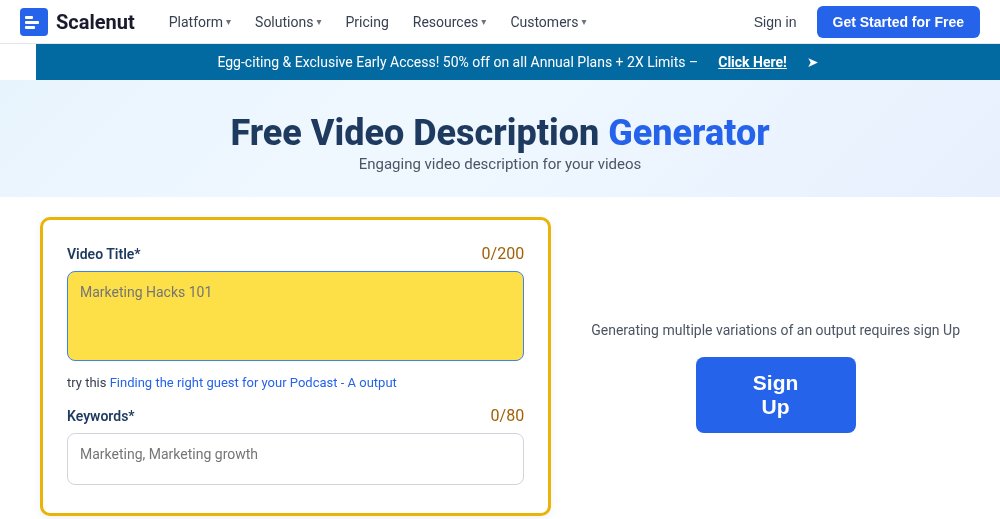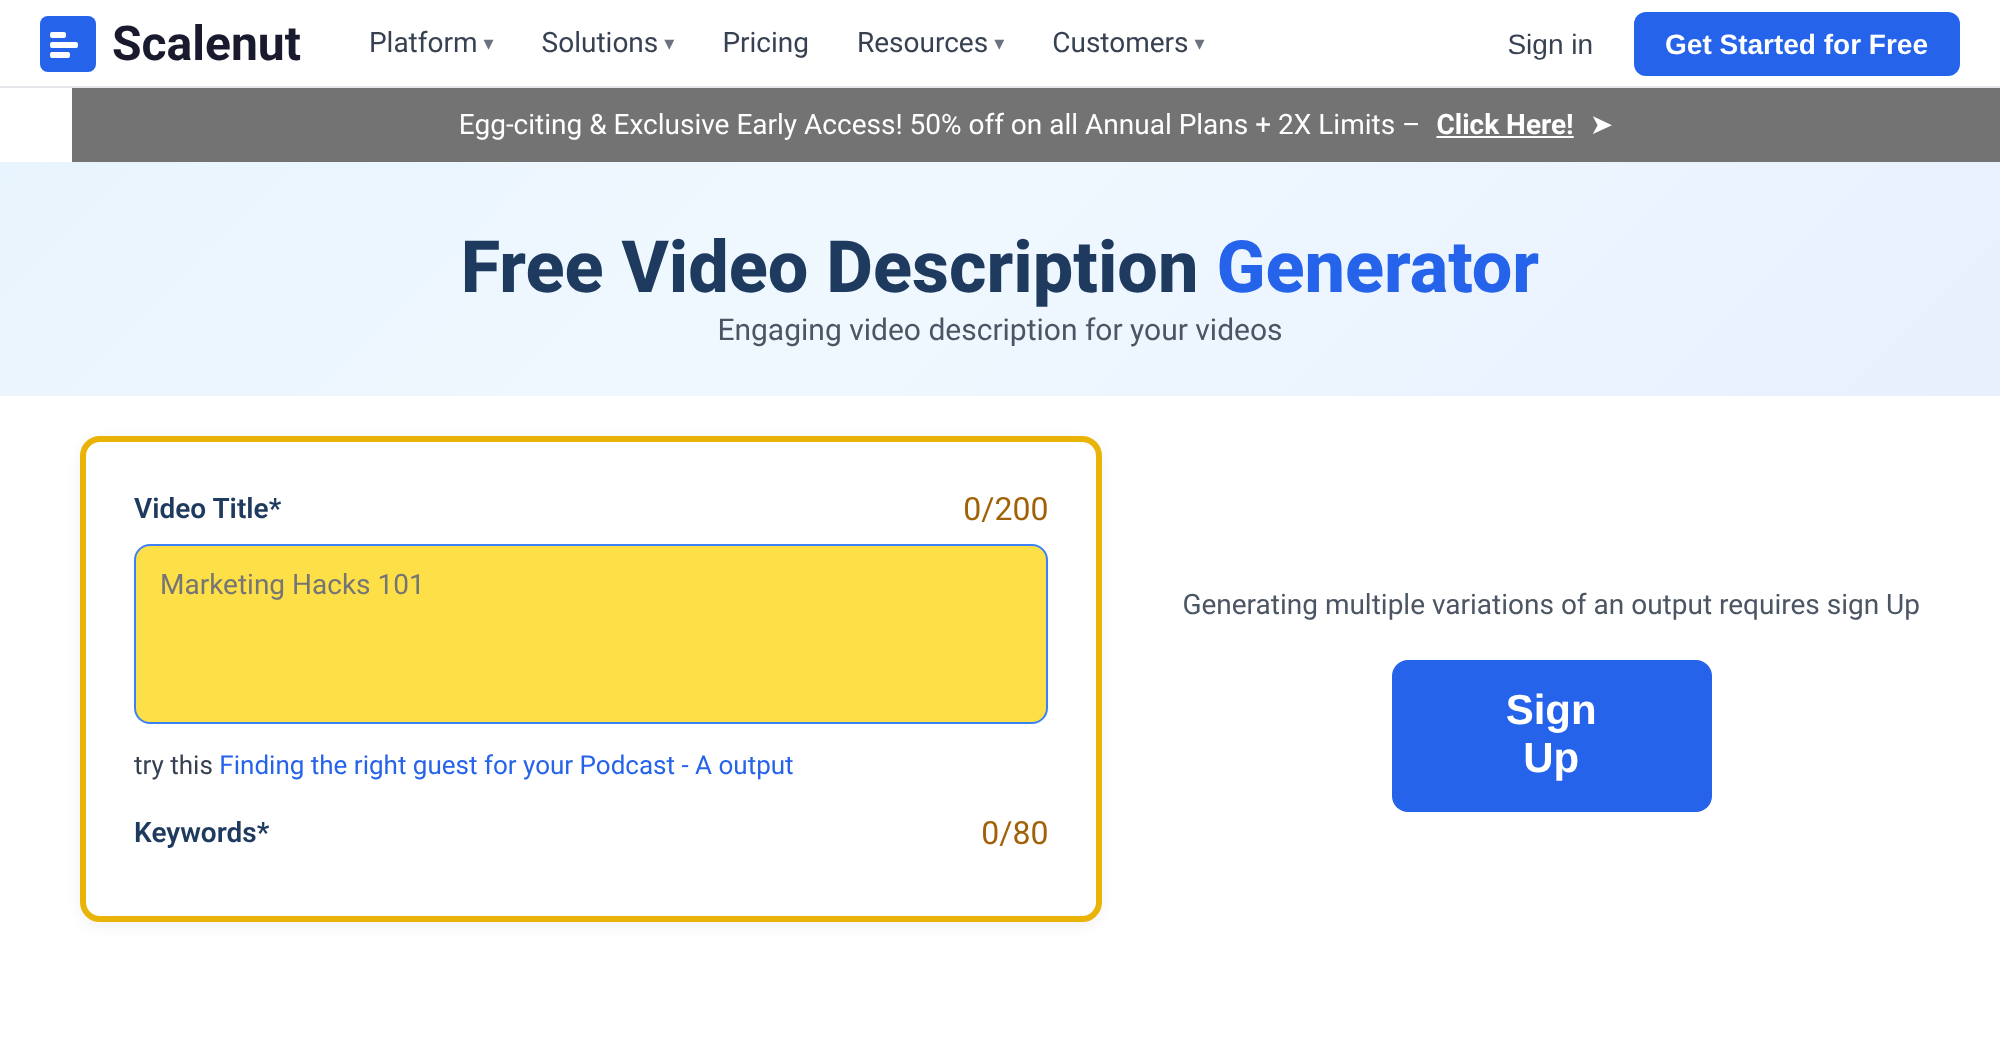--- a/index.html
+++ b/index.html
@@ -5,42 +5,42 @@
     * { margin: 0; padding: 0; box-sizing: border-box; }
     body { font-family: -apple-system, BlinkMacSystemFont, 'Segoe UI', Roboto, sans-serif; width: 1000px; height: 519px; overflow: hidden; background: #fff; }
 
     
     .navbar {
       display: flex; align-items: center; padding: 0 20px; height: 44px;
       background: #fff; border-bottom: 1px solid #e5e7eb;
     }
     .logo-area { display: flex; align-items: center; gap: 8px; margin-right: 24px; }
     .logo-icon { width: 28px; height: 28px; }
-    .logo-text { font-size: 24px; font-weight: 700; color: #1a1a2e; }
+    .logo-text { font-size: 20px; font-weight: 700; color: #1a1a2e; }
     .nav-items { display: flex; align-items: center; gap: 4px; flex: 1; }
     .nav-item {
       display: flex; align-items: center; gap: 3px; padding: 0 10px; height: 44px;
       font-size: 14px; color: #374151; cursor: pointer; white-space: nowrap;
     }
     .chevron { font-size: 10px; color: #6b7280; }
     .nav-right { display: flex; align-items: center; gap: 12px; }
     .sign-in-btn {
       font-size: 14px; color: #374151; cursor: pointer; padding: 0 8px;
       background: none; border: none;
     }
     .get-started-btn {
       background: #2563eb; color: #fff; border: none; border-radius: 6px;
       padding: 8px 16px; font-size: 14px; font-weight: 600; cursor: pointer;
       white-space: nowrap;
     }
 
     
     .banner {
-      background: #737373; color: #fff; text-align: center;
-      padding: 10px 20px; font-size: 14px; display: flex; align-items: center; justify-content: center; gap: 8px; margin-left: 36px;
+      background: #0369a1; color: #fff; text-align: center;
+      padding: 10px 20px; font-size: 14px; display: flex; align-items: center; justify-content: center; gap: 20px; margin-left: 36px;
     }
     .banner-link { color: #fff; font-weight: 700; text-decoration: underline; cursor: pointer; }
     .banner-arrow { font-size: 14px; }
 
     
     .hero {
       background: linear-gradient(135deg, #e8f4fd 0%, #f0f8ff 40%, #e8f0fe 100%);
       padding: 32px 20px 24px; text-align: center; position: relative;
     }
     .hero-title { font-size: 36px; font-weight: 800; line-height: 1.2; }
@@ -177,20 +177,21 @@
         <span>try this</span>
         <a class="try-link">Finding the right guest for your Podcast - A output</a>
       </div>
 
       
       <div class="keywords-section">
         <div class="field-header">
           <label class="field-label">Keywords*</label>
           <span class="char-count">0/80</span>
         </div>
+        <textarea class="field-textarea-sm" rows="2" placeholder="Marketing, Marketing growth" style=""></textarea>
       </div>
 
     </div>
   </div>
 
   <div class="right-panel">
     <p class="signup-hint">Generating multiple variations of an output requires sign Up</p>
     <button class="signup-btn">Sign Up</button>
   </div>
 </div>

